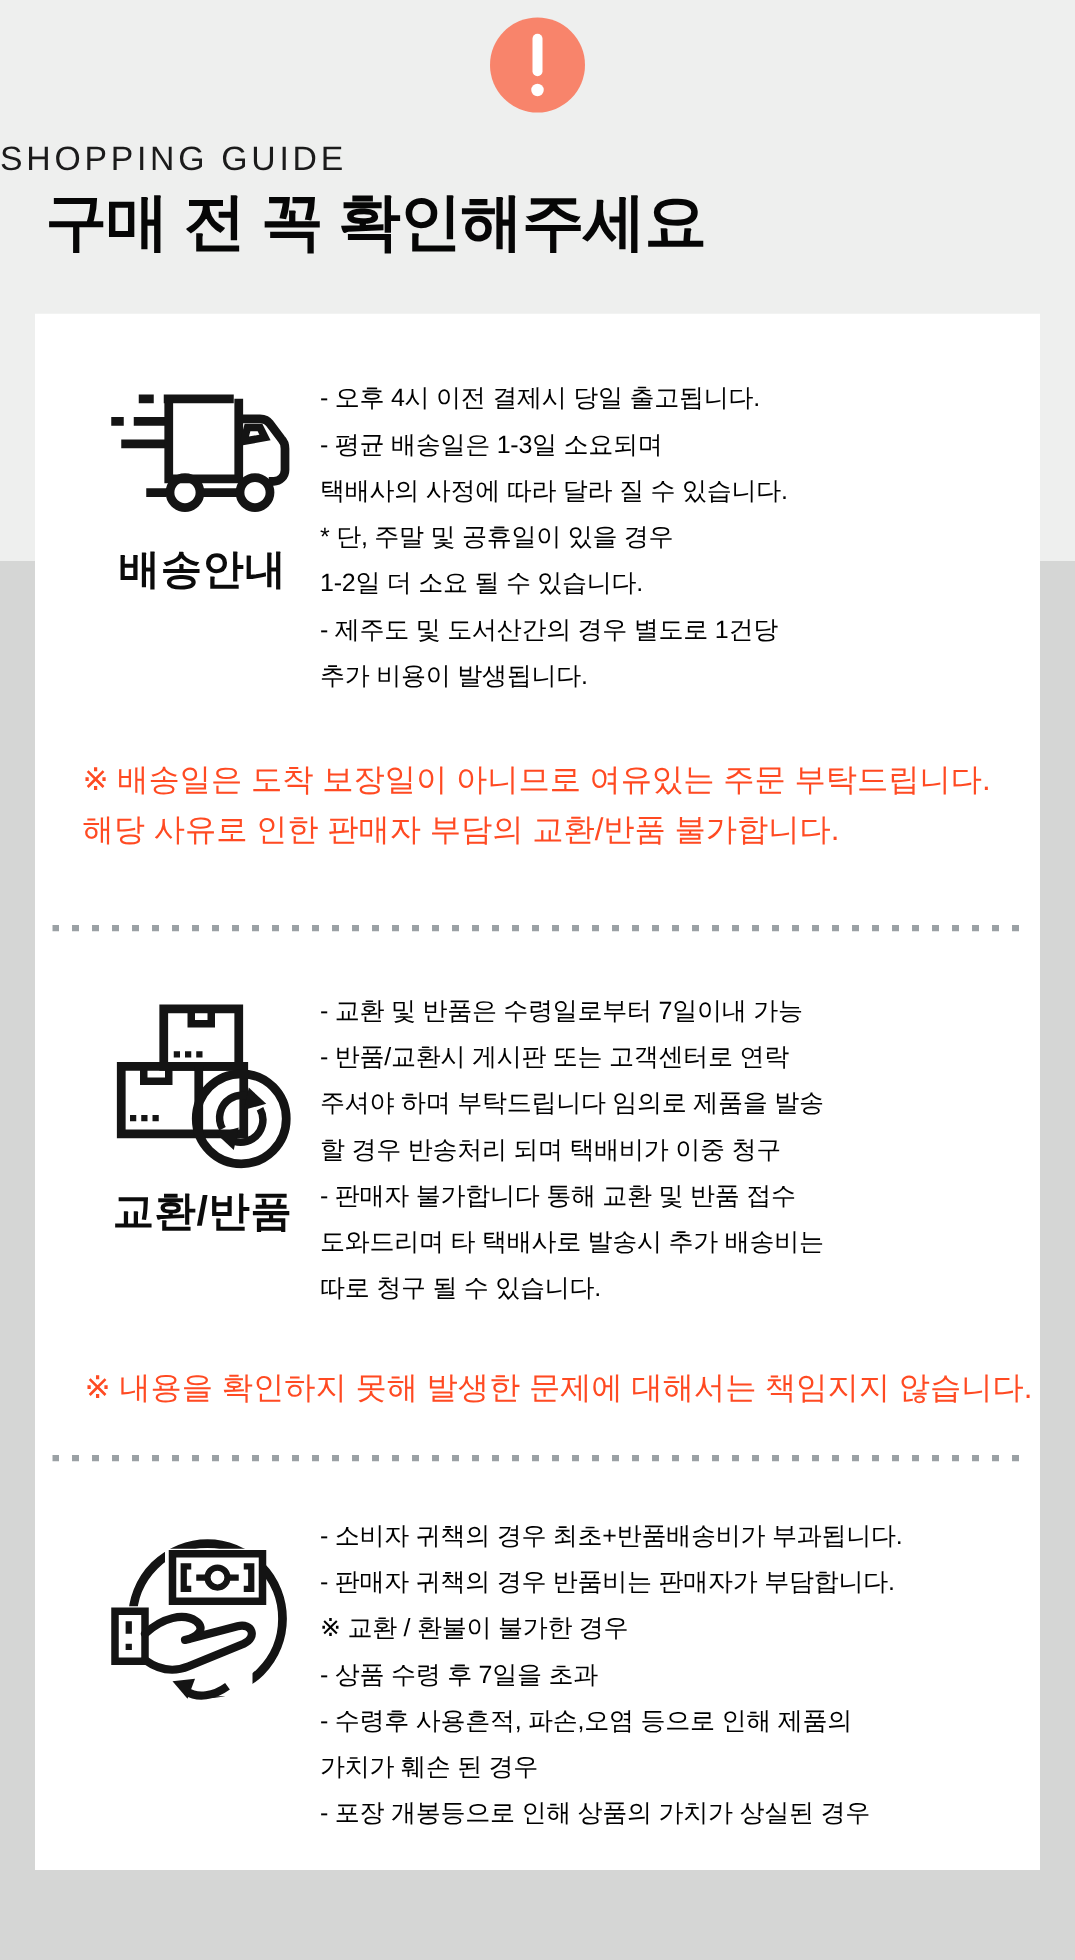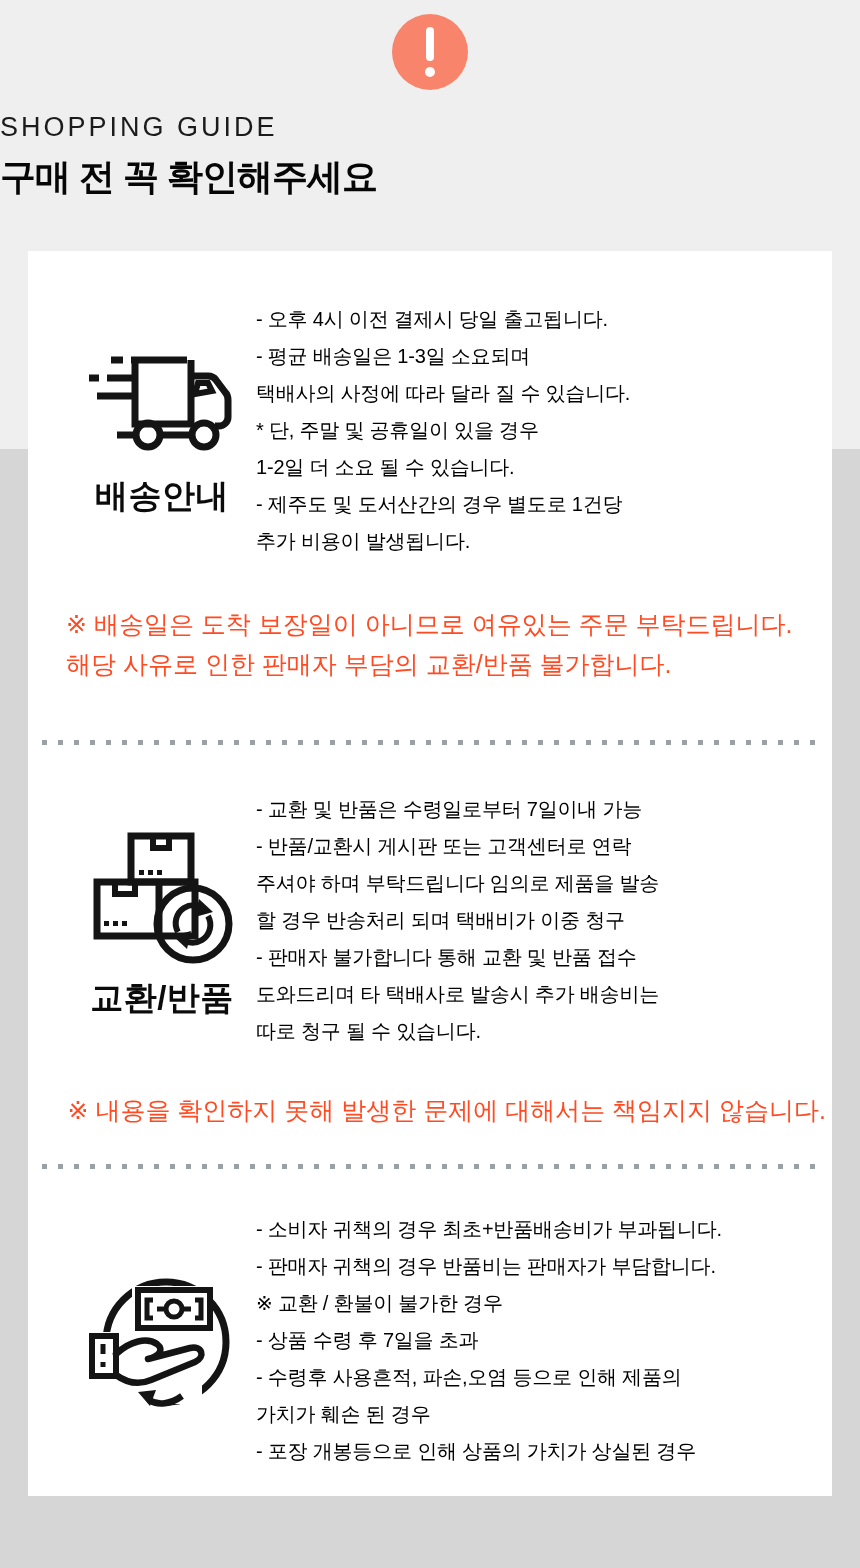--- a/index.html
+++ b/index.html
@@ -6,28 +6,28 @@
   body{font-family:"Liberation Sans","DejaVu Sans",sans-serif;}
   .page{position:relative;width:860px;height:1568px;overflow:hidden;
         background:linear-gradient(to bottom,#eeefee 0,#eeefee 449px,#d5d6d5 449px,#d5d6d5 100%);}
   
   .header{text-align:left;padding-top:14px;}
   .badge{width:76px;height:76px;border-radius:50%;background:#f8846b;margin:0 auto;
          display:flex;flex-direction:column;align-items:center;justify-content:center;gap:6px;}
   .badge .bar{width:8px;height:34px;border-radius:4px;background:#fff;}
   .badge .dot{width:10px;height:10px;border-radius:50%;background:#fff;}
   .eyebrow{margin-top:22px;font-size:27px;letter-spacing:3px;color:#1b1b1b;font-weight:500;}
-  .title{margin-top:6px;font-size:36px;line-height:56px;font-weight:900;color:#060606;letter-spacing:-1px;}
+  .title{margin-top:6px;font-size:50px;line-height:56px;font-weight:900;color:#060606;letter-spacing:-1px;padding-left:36px;}
   
   .card{width:804px;margin:46px auto 0;background:#fff;padding:50px 0 26px;box-sizing:border-box;}
   .section{display:flex;padding:0 26px 0 40px;}
   .section.s2{margin-top:46px;}
   .section.s3{margin-top:42px;}
   .icon-col{width:188px;flex:none;display:flex;flex-direction:column;align-items:center;
-            justify-content:center;gap:12px;padding-top:8px;}
+            gap:12px;padding-top:8px;}
   .icon-col svg{display:block;}
   .sec-label{font-size:33px;font-weight:600;color:#0b0b0b;letter-spacing:0.5px;}
   .text-col{flex:1;font-size:20px;line-height:37px;color:#000000;letter-spacing:-0.2px;}
   .warn{font-size:25px;line-height:40px;color:#ff4a22;margin:44px 14px 0 38px;}
   .warn.center{text-align:right;margin:40px 6px 0;}
   .sep{height:5px;margin:56px 14px 0;
        background:repeating-linear-gradient(to right,#9ba1a5 0 5px,transparent 5px 16px);}
   .sep.second{margin-top:34px;}
   .ink{stroke:#141414;stroke-width:7;fill:none;}
   .ink-fill{fill:#141414;stroke:none;}

